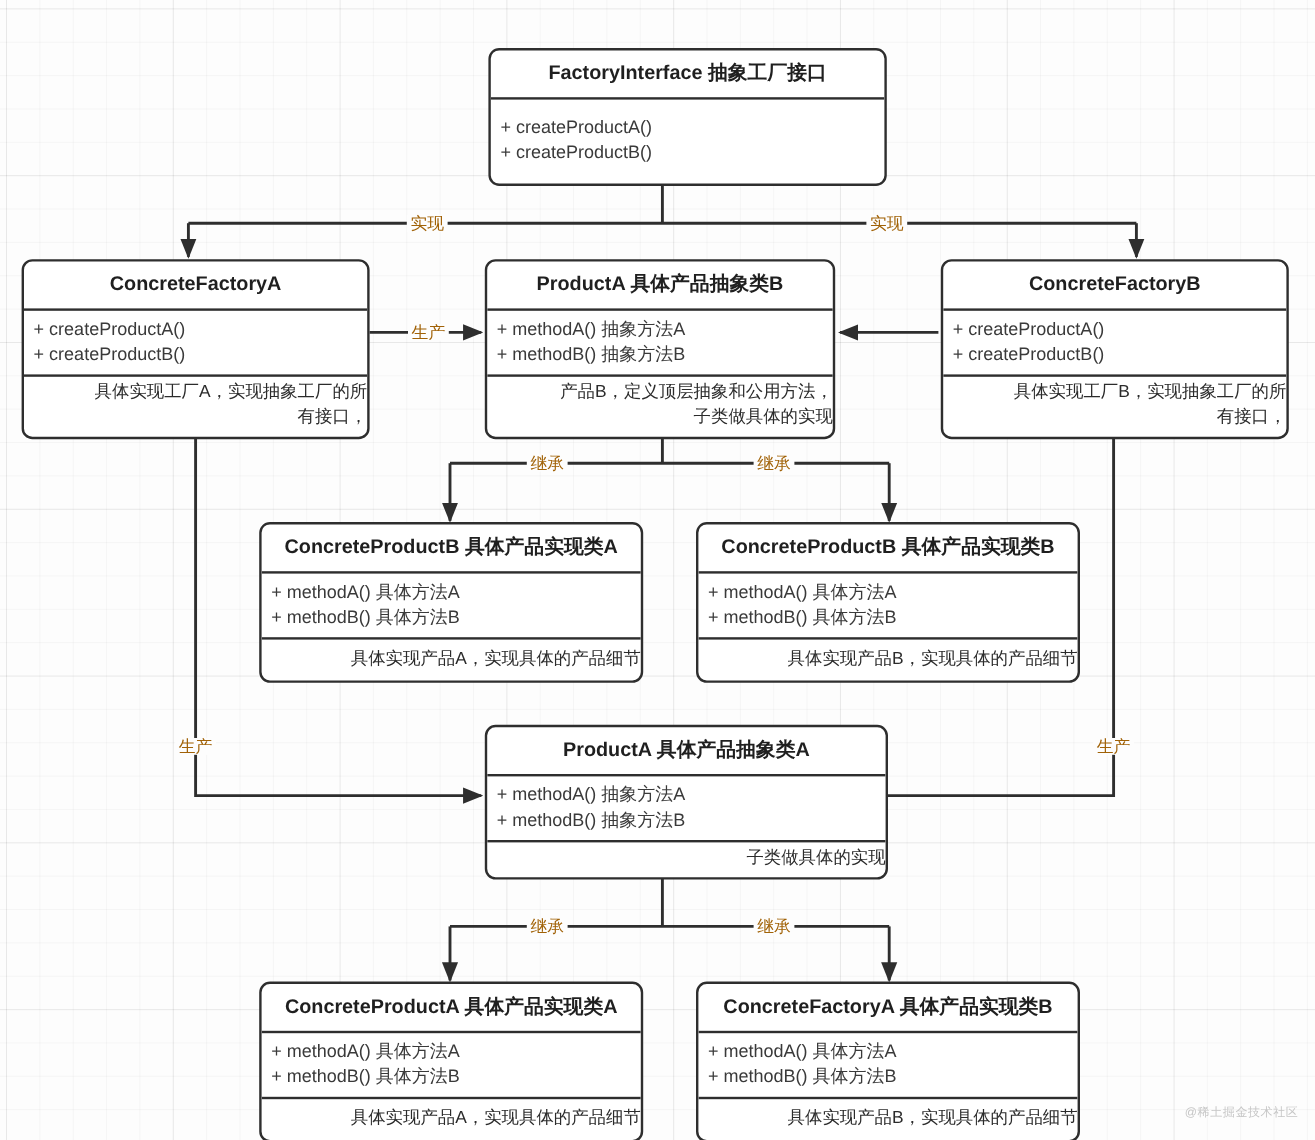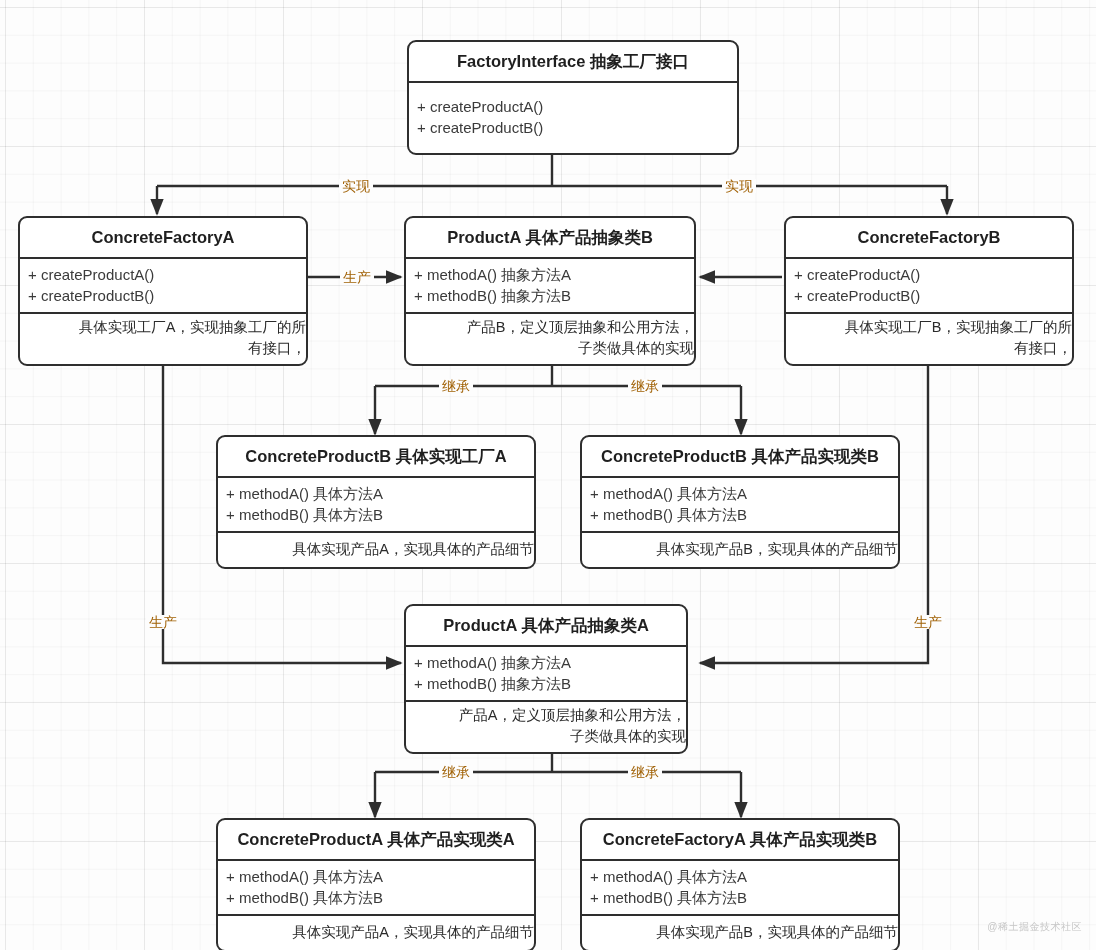--- a/index.html
+++ b/index.html
@@ -169,21 +169,21 @@
       <div>+ createProductB()</div>
     </div>
     <div class="node-sep"></div>
     <div class="node-desc">
       <div>具体实现工厂B，实现抽象工厂的所</div>
       <div>有接口，</div>
     </div>
   </div>
 
   <div class="node" style="left:216px; top:435px; width:320px;">
-    <div class="node-title">ConcreteProductB 具体实现工厂A</div>
+    <div class="node-title">ConcreteProductB 具体产品实现类A</div>
     <div class="node-sep"></div>
     <div class="node-methods">
       <div>+ methodA() 具体方法A</div>
       <div>+ methodB() 具体方法B</div>
     </div>
     <div class="node-sep"></div>
     <div class="node-desc" style="padding-top:6px; padding-bottom:7px;">
       <div>具体实现产品A，实现具体的产品细节</div>
     </div>
   </div>
@@ -194,30 +194,29 @@
     <div class="node-methods">
       <div>+ methodA() 具体方法A</div>
       <div>+ methodB() 具体方法B</div>
     </div>
     <div class="node-sep"></div>
     <div class="node-desc" style="padding-top:6px; padding-bottom:7px;">
       <div>具体实现产品B，实现具体的产品细节</div>
     </div>
   </div>
 
-  <div class="node" style="left:404px; top:604px; width:284px;">
+  <div class="node" style="left:404px; top:604px; width:336px;">
     <div class="node-title">ProductA 具体产品抽象类A</div>
     <div class="node-sep"></div>
     <div class="node-methods">
       <div>+ methodA() 抽象方法A</div>
       <div>+ methodB() 抽象方法B</div>
     </div>
     <div class="node-sep"></div>
     <div class="node-desc">
-      <div>产品A，定义顶层抽象和公用方法，</div>
       <div>子类做具体的实现</div>
     </div>
   </div>
 
   <div class="node" style="left:216px; top:818px; width:320px;">
     <div class="node-title">ConcreteProductA 具体产品实现类A</div>
     <div class="node-sep"></div>
     <div class="node-methods">
       <div>+ methodA() 具体方法A</div>
       <div>+ methodB() 具体方法B</div>

